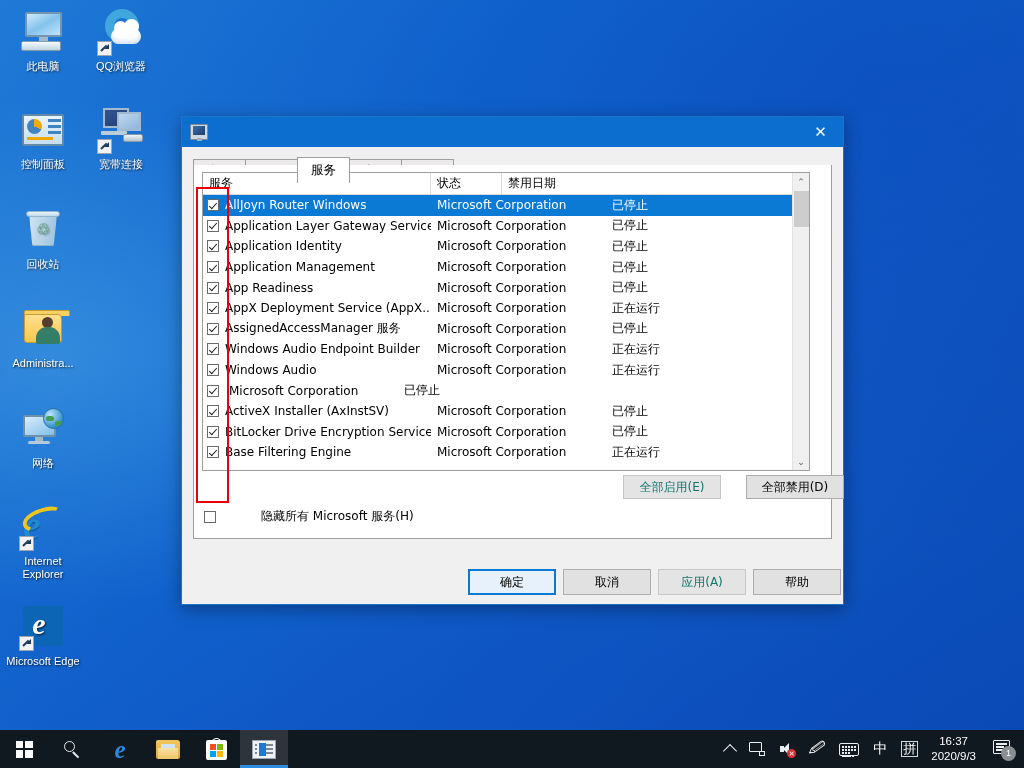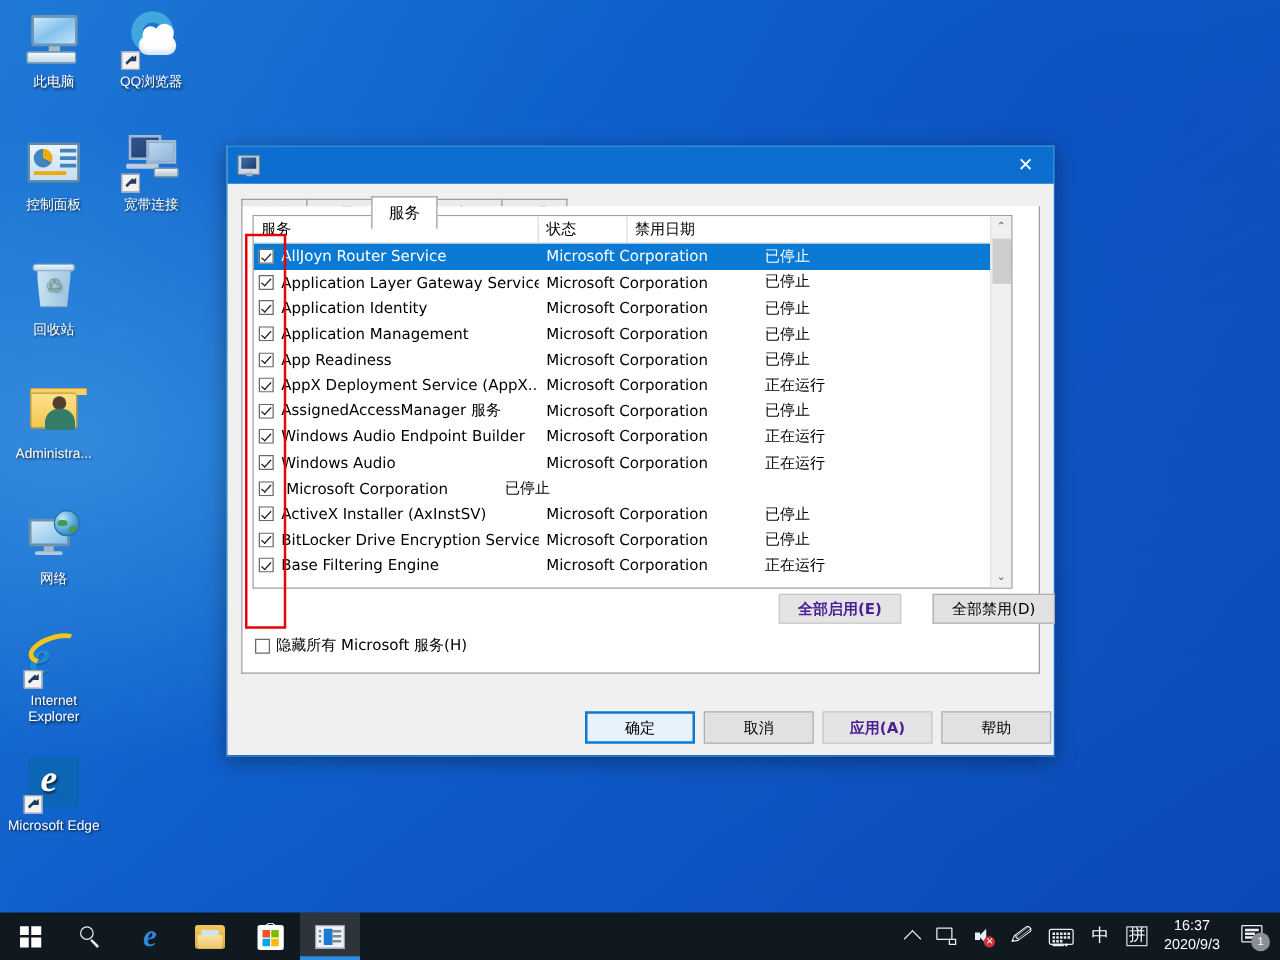--- a/index.html
+++ b/index.html
@@ -673,34 +673,35 @@
     font-size: 12px;
     font-family: "DejaVu Sans", sans-serif;
   }
   #hide-ms {
     position: absolute;
     left: 10px; top: 343px;
     display: flex; align-items: center;
     font-size: 12px;
     cursor: default;
     font-family: "DejaVu Sans", sans-serif;
+    gap: 40px;
   }
   #hide-ms .cb { margin-right: 5px; }
 
   .btn {
     border: 1px solid #adadad;
     background: #e1e1e1;
     font-size: 12px;
     display: flex; align-items: center; justify-content: center;
     box-sizing: border-box;
     cursor: default;
     color: #000000;
     font-family: "DejaVu Sans", sans-serif;
   }
-  .btn.disabled { color: #4c1d95; background: #e4e4e4; border-color: #c7c7c7; font-weight: bold; }
+  .btn.disabled { color: #0f766e; background: #e4e4e4; border-color: #c7c7c7; }
   .btn.default {
     border: 2px solid #0a7ad4;
     background: #e6f1fb;
   }
   #btn-enable-all {
     position: absolute;
     left: 429px; top: 310px;
     width: 98px; height: 24px;
   }
   #btn-disable-all {
@@ -856,21 +857,21 @@
           <div class="lv-col col-name">服务</div>
           <div class="lv-col col-stat">状态</div>
           <div class="lv-col col-date">禁用日期</div>
         </div>
 
         <div id="lv-rows">
             <div class="lv-row selected">
               <div class="cell cell-check">
                 <span class="cb checked"></span>
               </div>
-              <div class="cell cell-name">AllJoyn Router Service</div>
+              <div class="cell cell-name">AllJoyn Router Windows</div>
               <div class="cell cell-mfr">Microsoft Corporation</div>
               <div class="cell cell-stat">已停止</div>
               <div class="cell cell-date"></div>
             </div>
             <div class="lv-row">
               <div class="cell cell-check">
                 <span class="cb checked"></span>
               </div>
               <div class="cell cell-name">Application Layer Gateway Service</div>
               <div class="cell cell-mfr">Microsoft Corporation</div>

